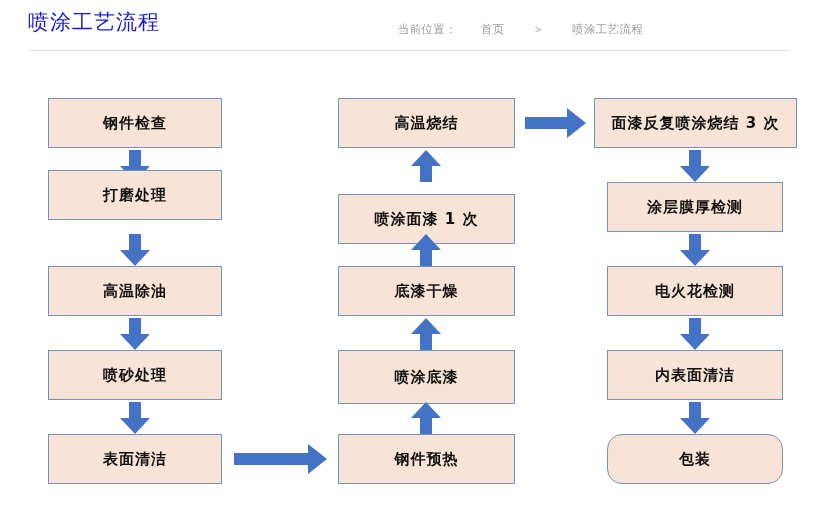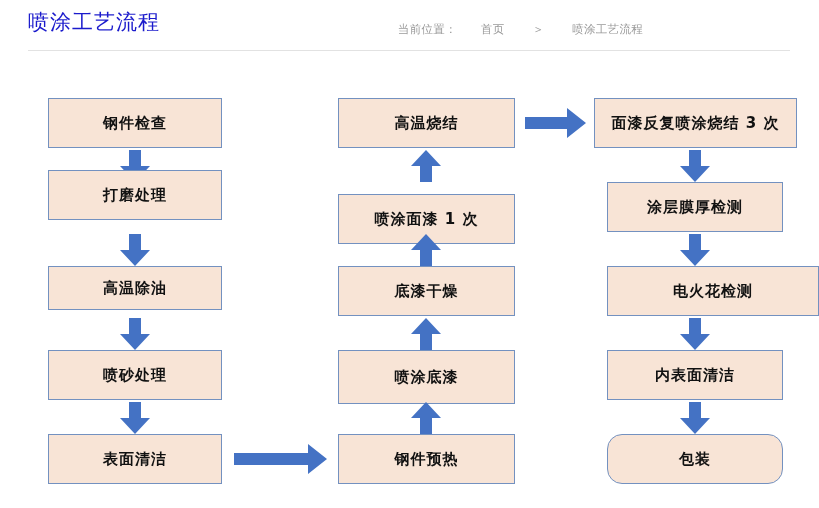--- a/index.html
+++ b/index.html
@@ -111,21 +111,21 @@
   </div>
 
   <div class="flow-box" style="left:48px; top:112px; width:174px; height:50px;">打磨处理</div>
 
   <div class="arrow" style="left:118px; top:176px;">
     <svg width="34" height="34" viewBox="0 0 34 34">
       <polygon points="11,0 23,0 23,16 32,16 17,32 2,16 11,16" fill="#4472c4"></polygon>
     </svg>
   </div>
 
-  <div class="flow-box" style="left:48px; top:208px; width:174px; height:44px;">高温除油</div>
+  <div class="flow-box" style="left:48px; top:208px; width:174px; height:50px;">高温除油</div>
 
   <div class="arrow" style="left:118px; top:260px;">
     <svg width="34" height="34" viewBox="0 0 34 34">
       <polygon points="11,0 23,0 23,16 32,16 17,32 2,16 11,16" fill="#4472c4"></polygon>
     </svg>
   </div>
 
   <div class="flow-box" style="left:48px; top:292px; width:174px; height:50px;">喷砂处理</div>
 
   <div class="arrow" style="left:118px; top:344px;">
@@ -191,21 +191,21 @@
   </div>
 
   <div class="flow-box" style="left:607px; top:124px; width:176px; height:50px;">涂层膜厚检测</div>
 
   <div class="arrow" style="left:678px; top:176px;">
     <svg width="34" height="34" viewBox="0 0 34 34">
       <polygon points="11,0 23,0 23,16 32,16 17,32 2,16 11,16" fill="#4472c4"></polygon>
     </svg>
   </div>
 
-  <div class="flow-box" style="left:607px; top:208px; width:212px; height:50px;">电火花检测</div>
+  <div class="flow-box" style="left:607px; top:208px; width:176px; height:50px;">电火花检测</div>
 
   <div class="arrow" style="left:678px; top:260px;">
     <svg width="34" height="34" viewBox="0 0 34 34">
       <polygon points="11,0 23,0 23,16 32,16 17,32 2,16 11,16" fill="#4472c4"></polygon>
     </svg>
   </div>
 
   <div class="flow-box" style="left:607px; top:292px; width:176px; height:50px;text-align:center;">内表面清洁</div>
 
   <div class="arrow" style="left:678px; top:344px;">

